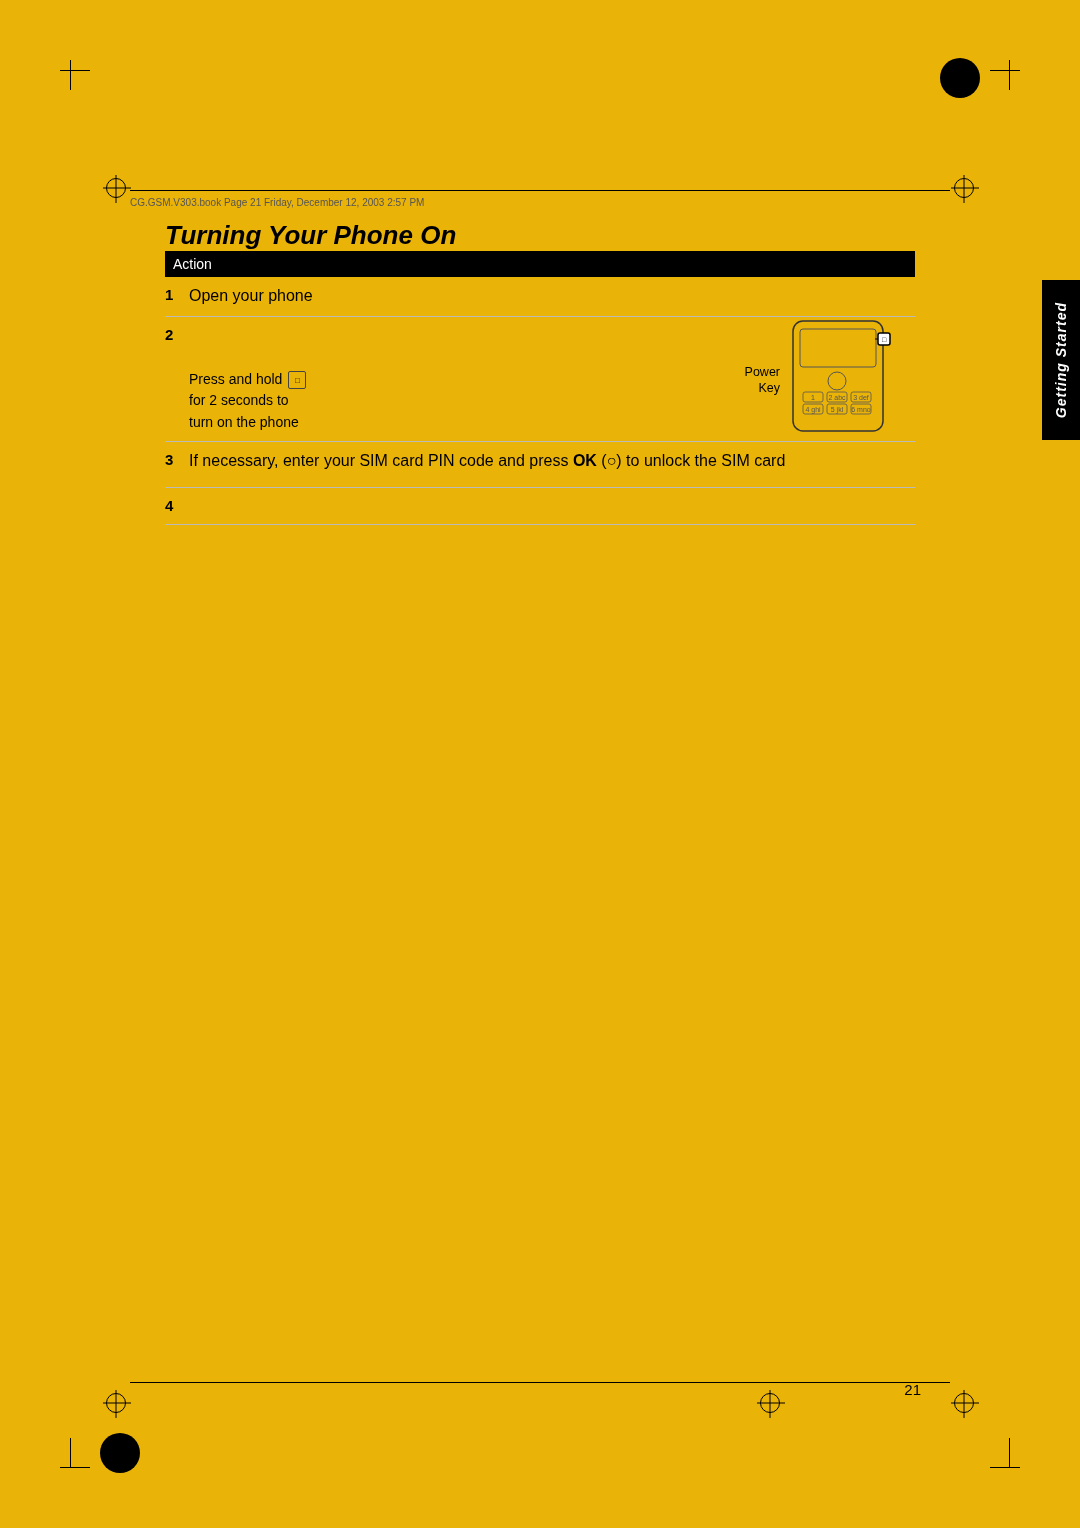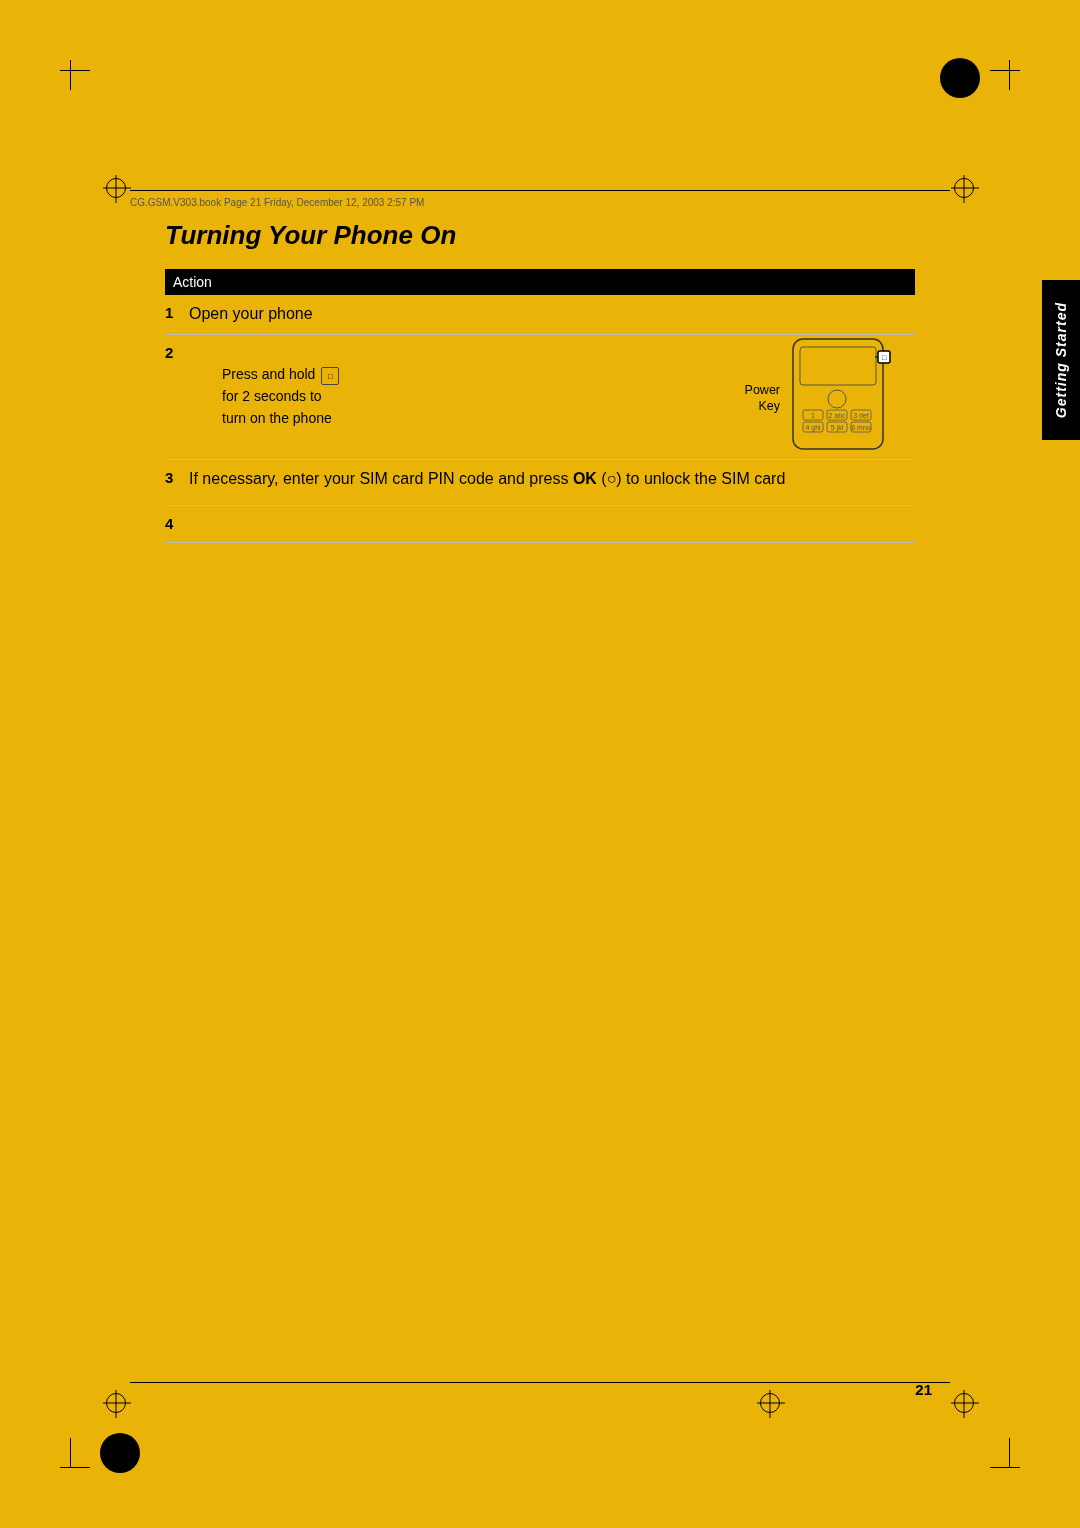--- a/index.html
+++ b/index.html
@@ -112,21 +112,20 @@
       top: 220px;
       left: 165px;
       right: 165px;
     }
 
     .page-title {
       font-family: Arial, sans-serif;
       font-size: 26px;
       font-weight: bold;
       font-style: italic;
-      margin-bottom: 18px;
       color: #000;
     }
 
     
     .side-tab {
       position: absolute;
       top: 280px;
       right: 0;
       width: 38px;
       height: 160px;
@@ -144,23 +143,23 @@
       writing-mode: vertical-rl;
       transform: rotate(180deg);
       white-space: nowrap;
       letter-spacing: 1px;
     }
 
     
     .page-number {
       position: absolute;
       bottom: 130px;
-      right: 148px;
+      right: 159px;
       font-size: 15px;
-      font-weight: bold;
+      font-weight: normal;
     }
 
     
     .bottom-rule {
       position: absolute;
       bottom: 145px;
       left: 130px;
       right: 130px;
       height: 1px;
       background: #000;
@@ -192,23 +191,22 @@
 
     .step2-row {
       display: flex;
       padding: 7px 0;
       border-bottom: 1px solid #bbb;
     }
 
     
     .step2-content {
       display: flex;
-      align-items: center;
+      align-items: flex-end;
       flex: 1;
-      margin-left: 33px;
     }
 
     .step2-text {
       flex: 1;
       font-size: 14px;
       line-height: 1.55;
     }
 
     .power-key-block {
       display: flex;

